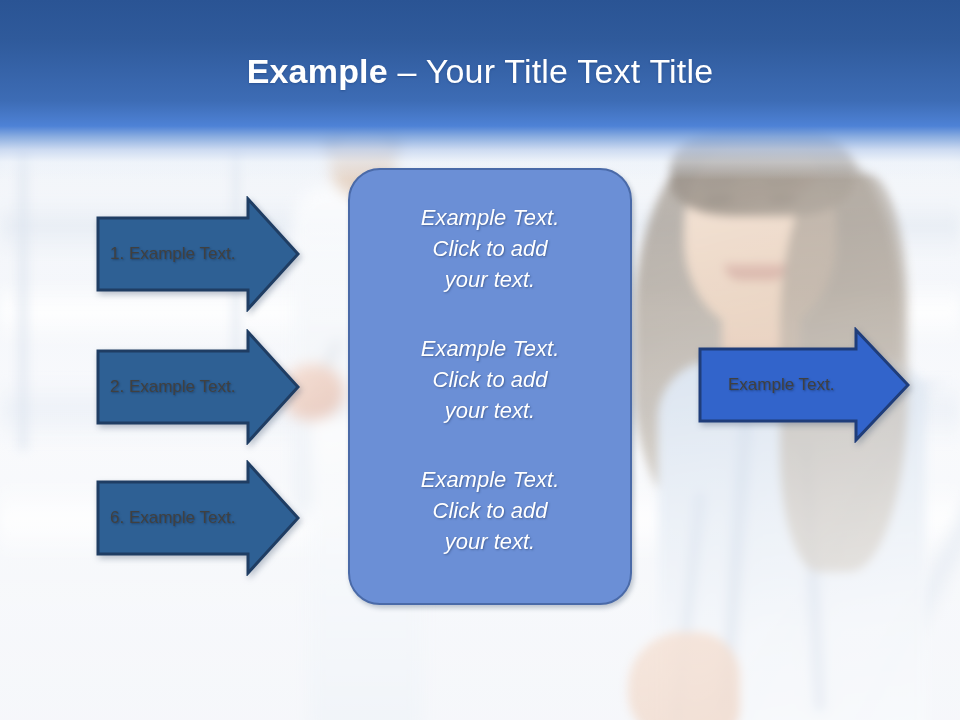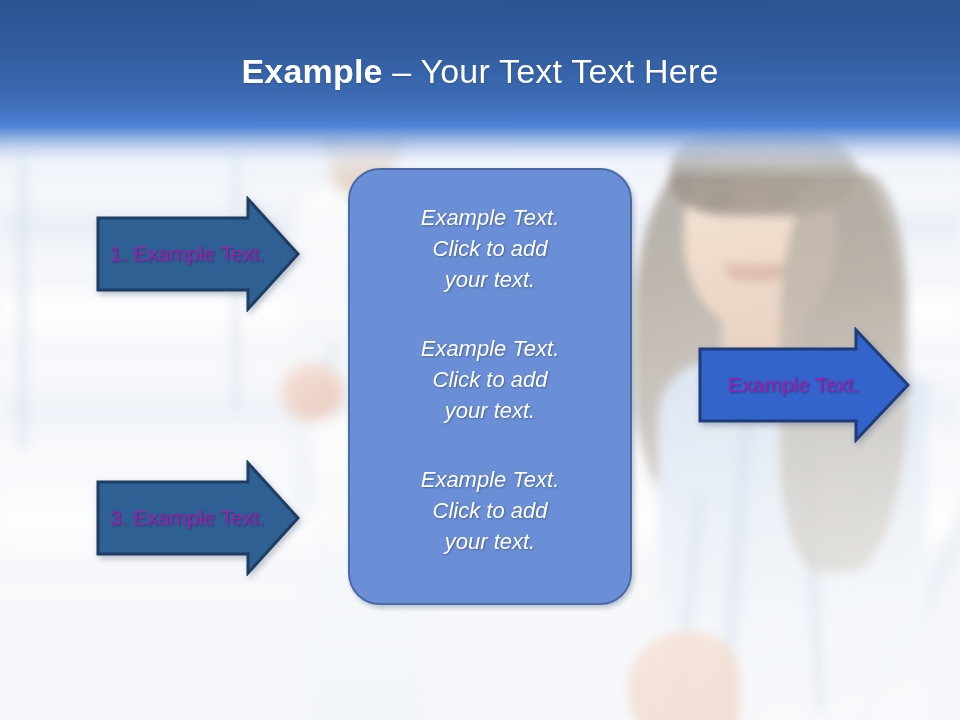--- a/index.html
+++ b/index.html
@@ -236,22 +236,22 @@
   
   .arrow {
     position: absolute;
     display: flex;
     align-items: center;
     filter: drop-shadow(2px 3px 3px rgba(60,80,110,.35));
   }
   .arrow-svg { display: block; }
   .arrow-label {
     position: absolute;
-    color: #a21caf;
-    font-size: 21px;
+    color: #404040;
+    font-size: 17px;
     line-height: 20px;
     white-space: nowrap;
     text-shadow: 1px 1px 2px rgba(20,40,70,.55);
     pointer-events: none;
   }
 
   #arrow-1 { left: 96px; top: 196px;  width: 204px; height: 116px; }
   #arrow-2 { left: 96px; top: 329px;  width: 204px; height: 116px; }
   #arrow-3 { left: 96px; top: 460px;  width: 204px; height: 116px; }
   #arrow-1 .arrow-label,
@@ -328,36 +328,42 @@
       <div class="w-hair-front"></div>
       <div class="w-hair-side"></div>
       <div class="w-arm"></div>
     </div>
 
     <div class="photo-veil"></div>
   </div>
 
   <div class="header-band"></div>
   <div class="title">
-    <span class="t-bold">Example</span><span class="t-rest"> – Your Text Text Here</span>
+    <span class="t-bold">Example</span><span class="t-rest"> – Your Title Text Title</span>
   </div>
 
   <div class="arrow" id="arrow-1">
     <svg class="arrow-svg" width="204" height="116" viewBox="0 0 204 116">
       <polygon points="2,22 152,22 152,3 202,58 152,113 152,94 2,94" fill="#2e6094" stroke="#1f3d63" stroke-width="3" stroke-linejoin="miter"></polygon>
     </svg>
     <span class="arrow-label">1. Example Text.</span>
   </div>
 
+  <div class="arrow" id="arrow-2">
+    <svg class="arrow-svg" width="204" height="116" viewBox="0 0 204 116">
+      <polygon points="2,22 152,22 152,3 202,58 152,113 152,94 2,94" fill="#2e6094" stroke="#1f3d63" stroke-width="3" stroke-linejoin="miter"></polygon>
+    </svg>
+    <span class="arrow-label">2. Example Text.</span>
+  </div>
 
   <div class="arrow" id="arrow-3">
     <svg class="arrow-svg" width="204" height="116" viewBox="0 0 204 116">
       <polygon points="2,22 152,22 152,3 202,58 152,113 152,94 2,94" fill="#2e6094" stroke="#1f3d63" stroke-width="3" stroke-linejoin="miter"></polygon>
     </svg>
-    <span class="arrow-label">3. Example Text.</span>
+    <span class="arrow-label">6. Example Text.</span>
   </div>
 
   <div class="center-panel">
     <div class="panel-block">Example Text.
 Click  to add
 your text.</div>
     <div class="panel-block">Example Text.
 Click  to add
 your text.</div>
     <div class="panel-block">Example Text.

